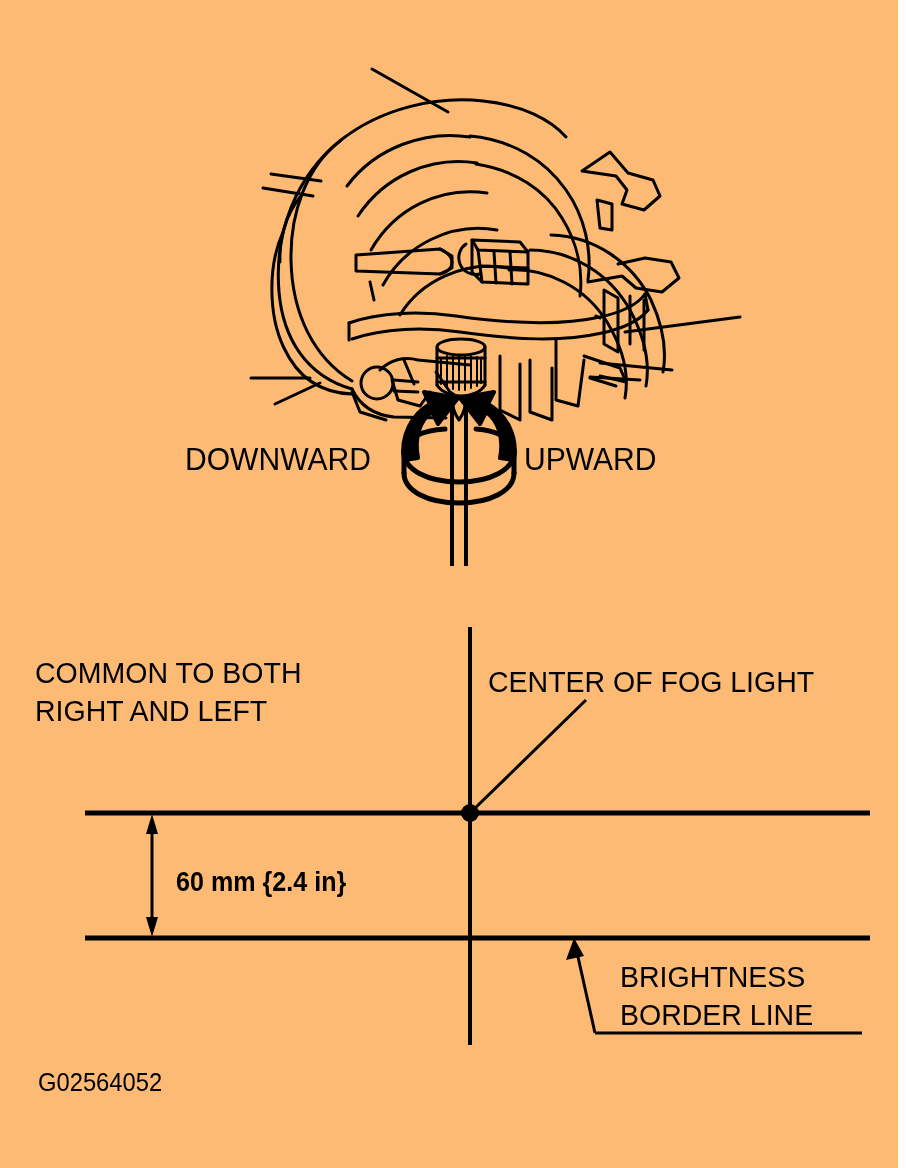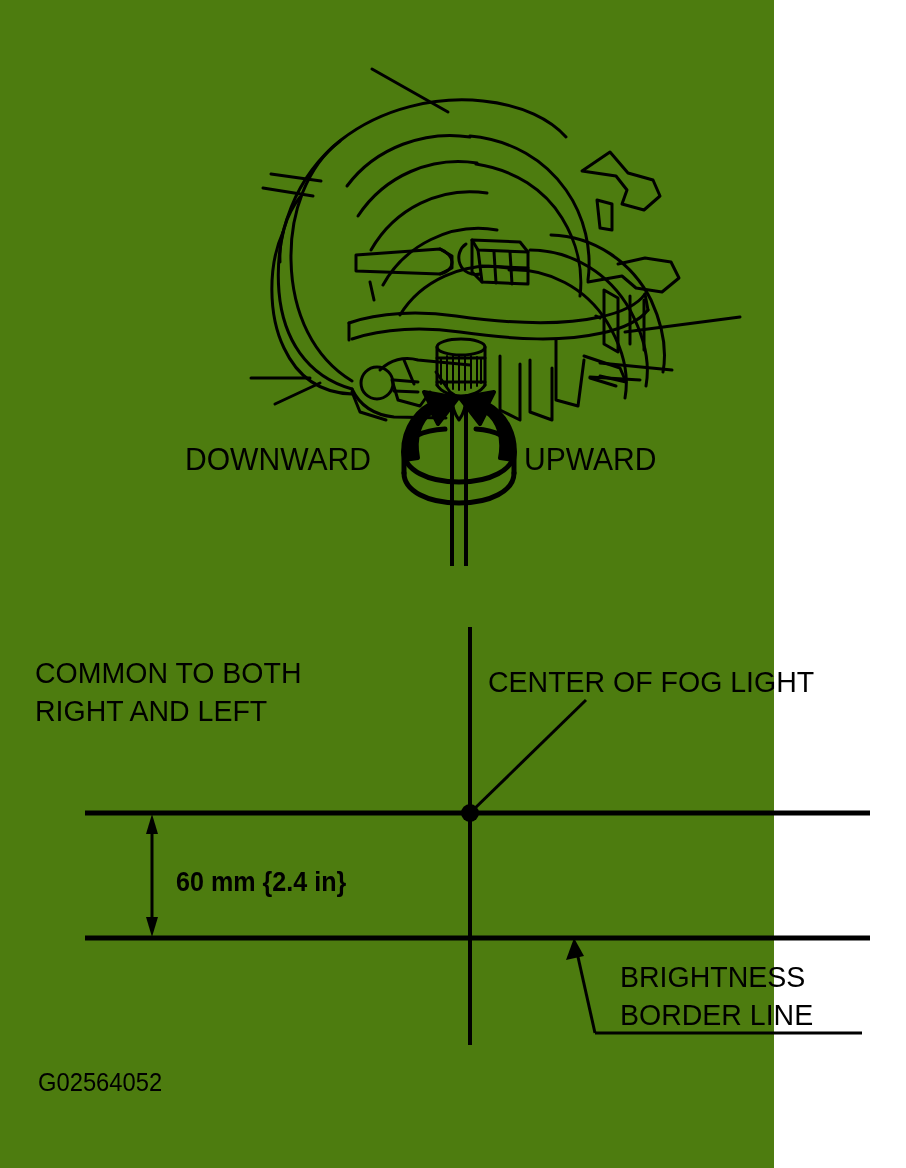--- a/index.html
+++ b/index.html
@@ -12,23 +12,23 @@
     width: 906px;
     height: 1168px;
     position: relative;
     overflow: hidden;
     font-family: "Liberation Sans", sans-serif;
     color: #000000;
   }
   #page {
     position: absolute;
     left: 0; top: 0;
-    width: 774px;
+    width: 898px;
     height: 1168px;
-    background: #4d7c0f;
+    background: #fdba74;
   }
   .layer {
     position: absolute;
     left: 0; top: 0;
     width: 906px;
     height: 1168px;
   }
   .txt {
     position: absolute;
     white-space: pre;

